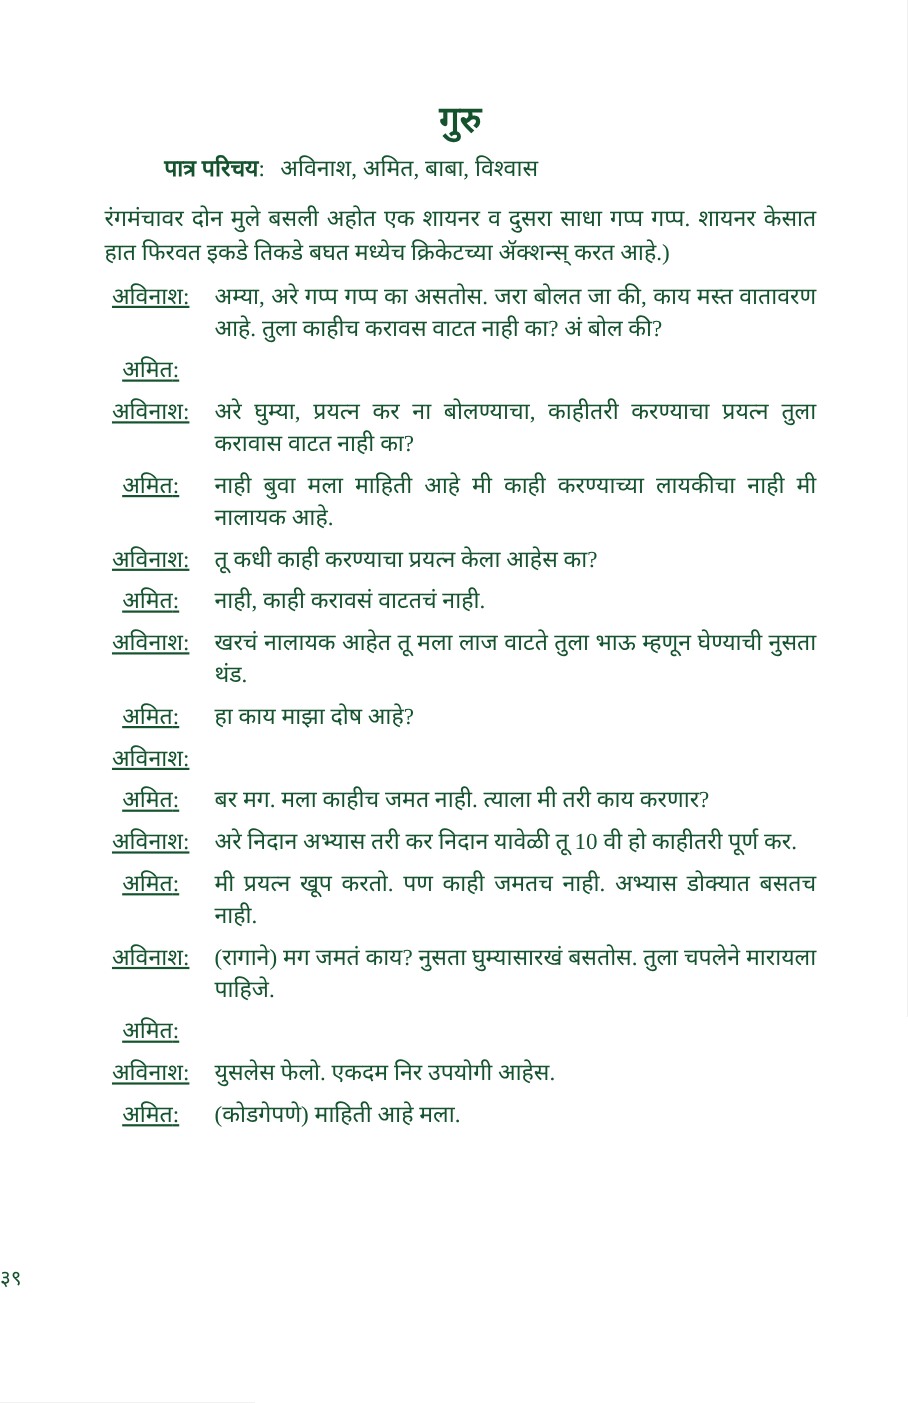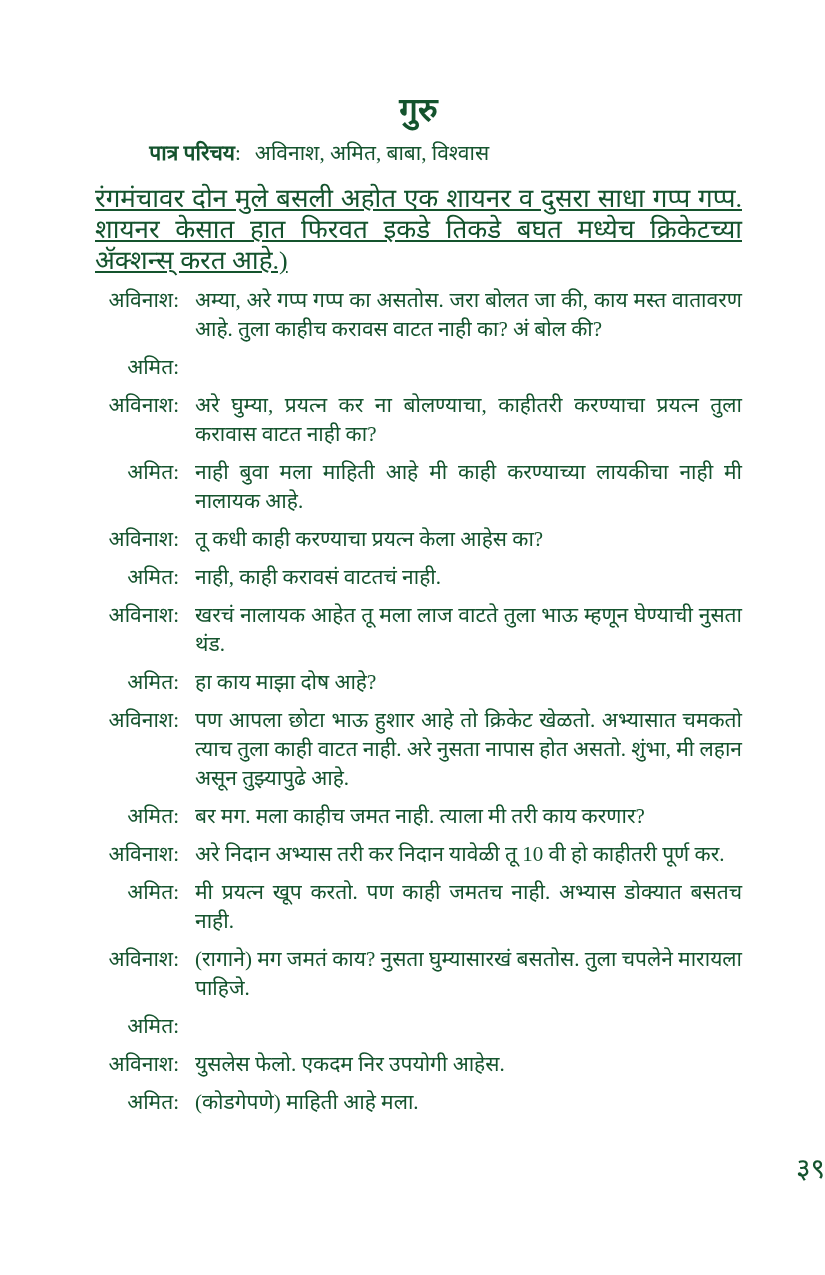--- a/index.html
+++ b/index.html
@@ -39,51 +39,50 @@
     text-align: right;
   }
   .cast-colon {
     flex: 0 0 auto;
   }
   .cast-names {
     margin-left: 14px;
   }
   .stage-direction {
     margin: 15px 0 10px 0;
-    font-size: 26px;
+    font-size: 21px;
     line-height: 31px;
     text-align: justify;
-    text-decoration: underline;
   }
   .dialogue-row {
     display: flex;
     align-items: flex-start;
     margin-bottom: 9px;
     font-size: 21px;
     line-height: 29px;
   }
   .speaker {
     flex: 0 0 84px;
     display: flex;
-    justify-content: flex-end;
+    justify-content: center;
     white-space: nowrap;
+    text-decoration: underline;
   }
   .dialogue-text {
     flex: 1;
     margin-left: 16px;
     text-align: justify;
   }
   .page-number {
     position: absolute;
     left: 0;
     right: 0;
     top: 1148px;
-    text-align: right;
-    font-size: 28px;
-    padding-left: 32px;
+    text-align: left;
+    font-size: 19px;
   }
 </style>
 </head>
 <body>
 
 <div class="page">
 
   <h1 class="title">गुरु</h1>
 
   <div class="cast-row">
@@ -156,21 +155,20 @@
       <span>:</span>
     </span>
     <span class="dialogue-text">हा काय माझा दोष आहे?</span>
   </div>
 
   <div class="dialogue-row">
     <span class="speaker">
       <span>अविनाश</span>
       <span>:</span>
     </span>
-    <span class="dialogue-text">पण आपला छोटा भाऊ हुशार आहे तो क्रिकेट खेळतो. अभ्यासात चमकतो त्याच तुला काही वाटत नाही. अरे नुसता नापास होत असतो. शुंभा, मी लहान असून तुझ्यापुढे आहे.</span>
   </div>
 
   <div class="dialogue-row">
     <span class="speaker">
       <span>अमित</span>
       <span>:</span>
     </span>
     <span class="dialogue-text">बर मग. मला काहीच जमत नाही. त्याला मी तरी काय करणार?</span>
   </div>
 

